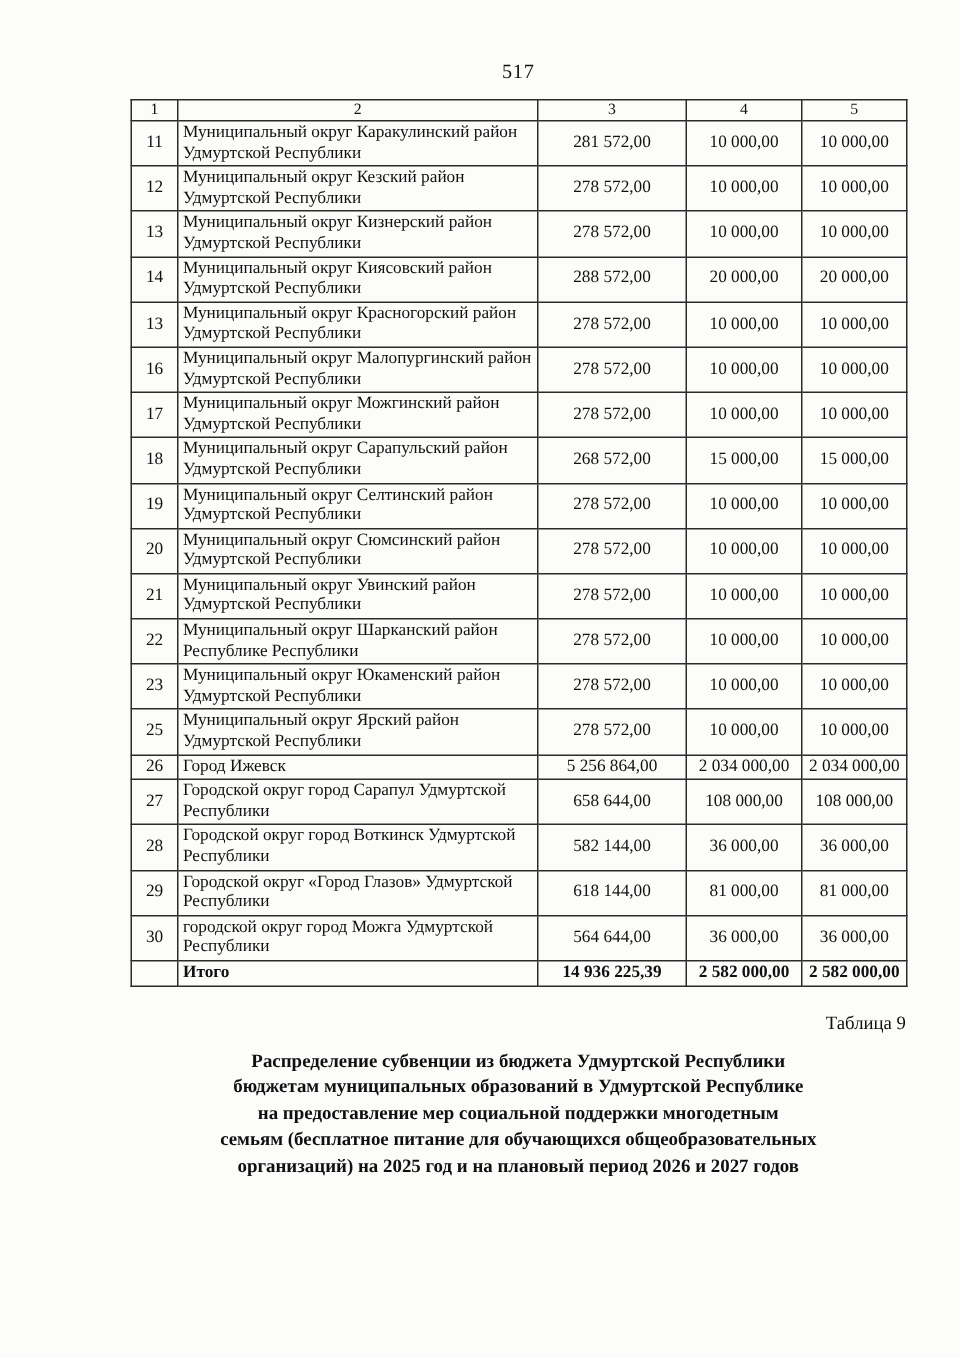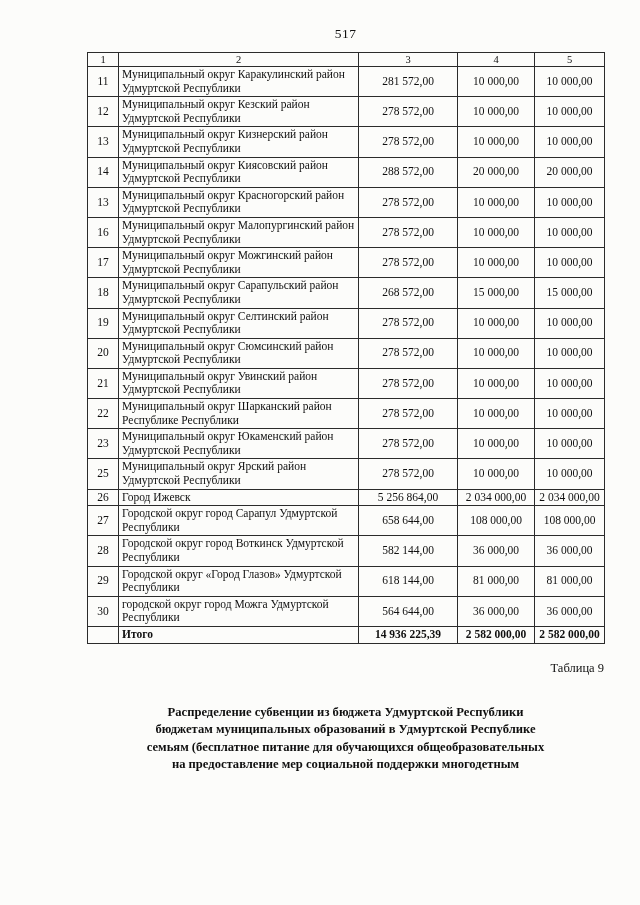--- a/index.html
+++ b/index.html
@@ -12,21 +12,21 @@
   .page {
     position: relative;
     width: 640px;
     height: 905px;
     background: #fcfcfa;
     overflow: hidden;
   }
   .content {
     margin-left: 87px;
     width: 517px;
-    padding-top: 26px;
+    padding-top: 40px;
   }
   .page-number {
     text-align: center;
     font-size: 13.5px;
     letter-spacing: 0.5px;
     margin-bottom: 10px;
   }
   table.budget {
     border-collapse: collapse;
     table-layout: fixed;
@@ -57,21 +57,21 @@
   td.c-val  { text-align: center; white-space: nowrap; padding: 1px 1px; }
   tbody.total-body td { font-weight: bold; }
   .table-caption {
     text-align: right;
     font-size: 12.5px;
     margin-top: 17px;
     padding-right: 0px;
     font-family: Liberation Serif, serif;
   }
   .doc-title {
-    margin-top: 28px;
+    margin-top: 9px;
     text-align: center;
     font-weight: bold;
     font-size: 12.6px;
     line-height: 17.6px;
   }
 </style>
 </head>
 <body>
 
 <div class="page">
@@ -240,18 +240,19 @@
           <td class="c-val">2 582 000,00</td>
         </tr>
       </tbody>
     </table>
 
     <div class="table-caption">Таблица 9</div>
 
     <div class="doc-title">
       <div>Распределение субвенции из бюджета Удмуртской Республики</div>
       <div>бюджетам муниципальных образований в Удмуртской Республике</div>
+      <div>на предоставление мер социальной поддержки многодетным</div>
       <div>семьям (бесплатное питание для обучающихся общеобразовательных</div>
-      <div>на предоставление мер социальной поддержки многодетным</div>
+      <div>организаций) на 2025 год и на плановый период 2026 и 2027 годов</div>
     </div>
 
   </div>
 </div>
 
 </body></html>

